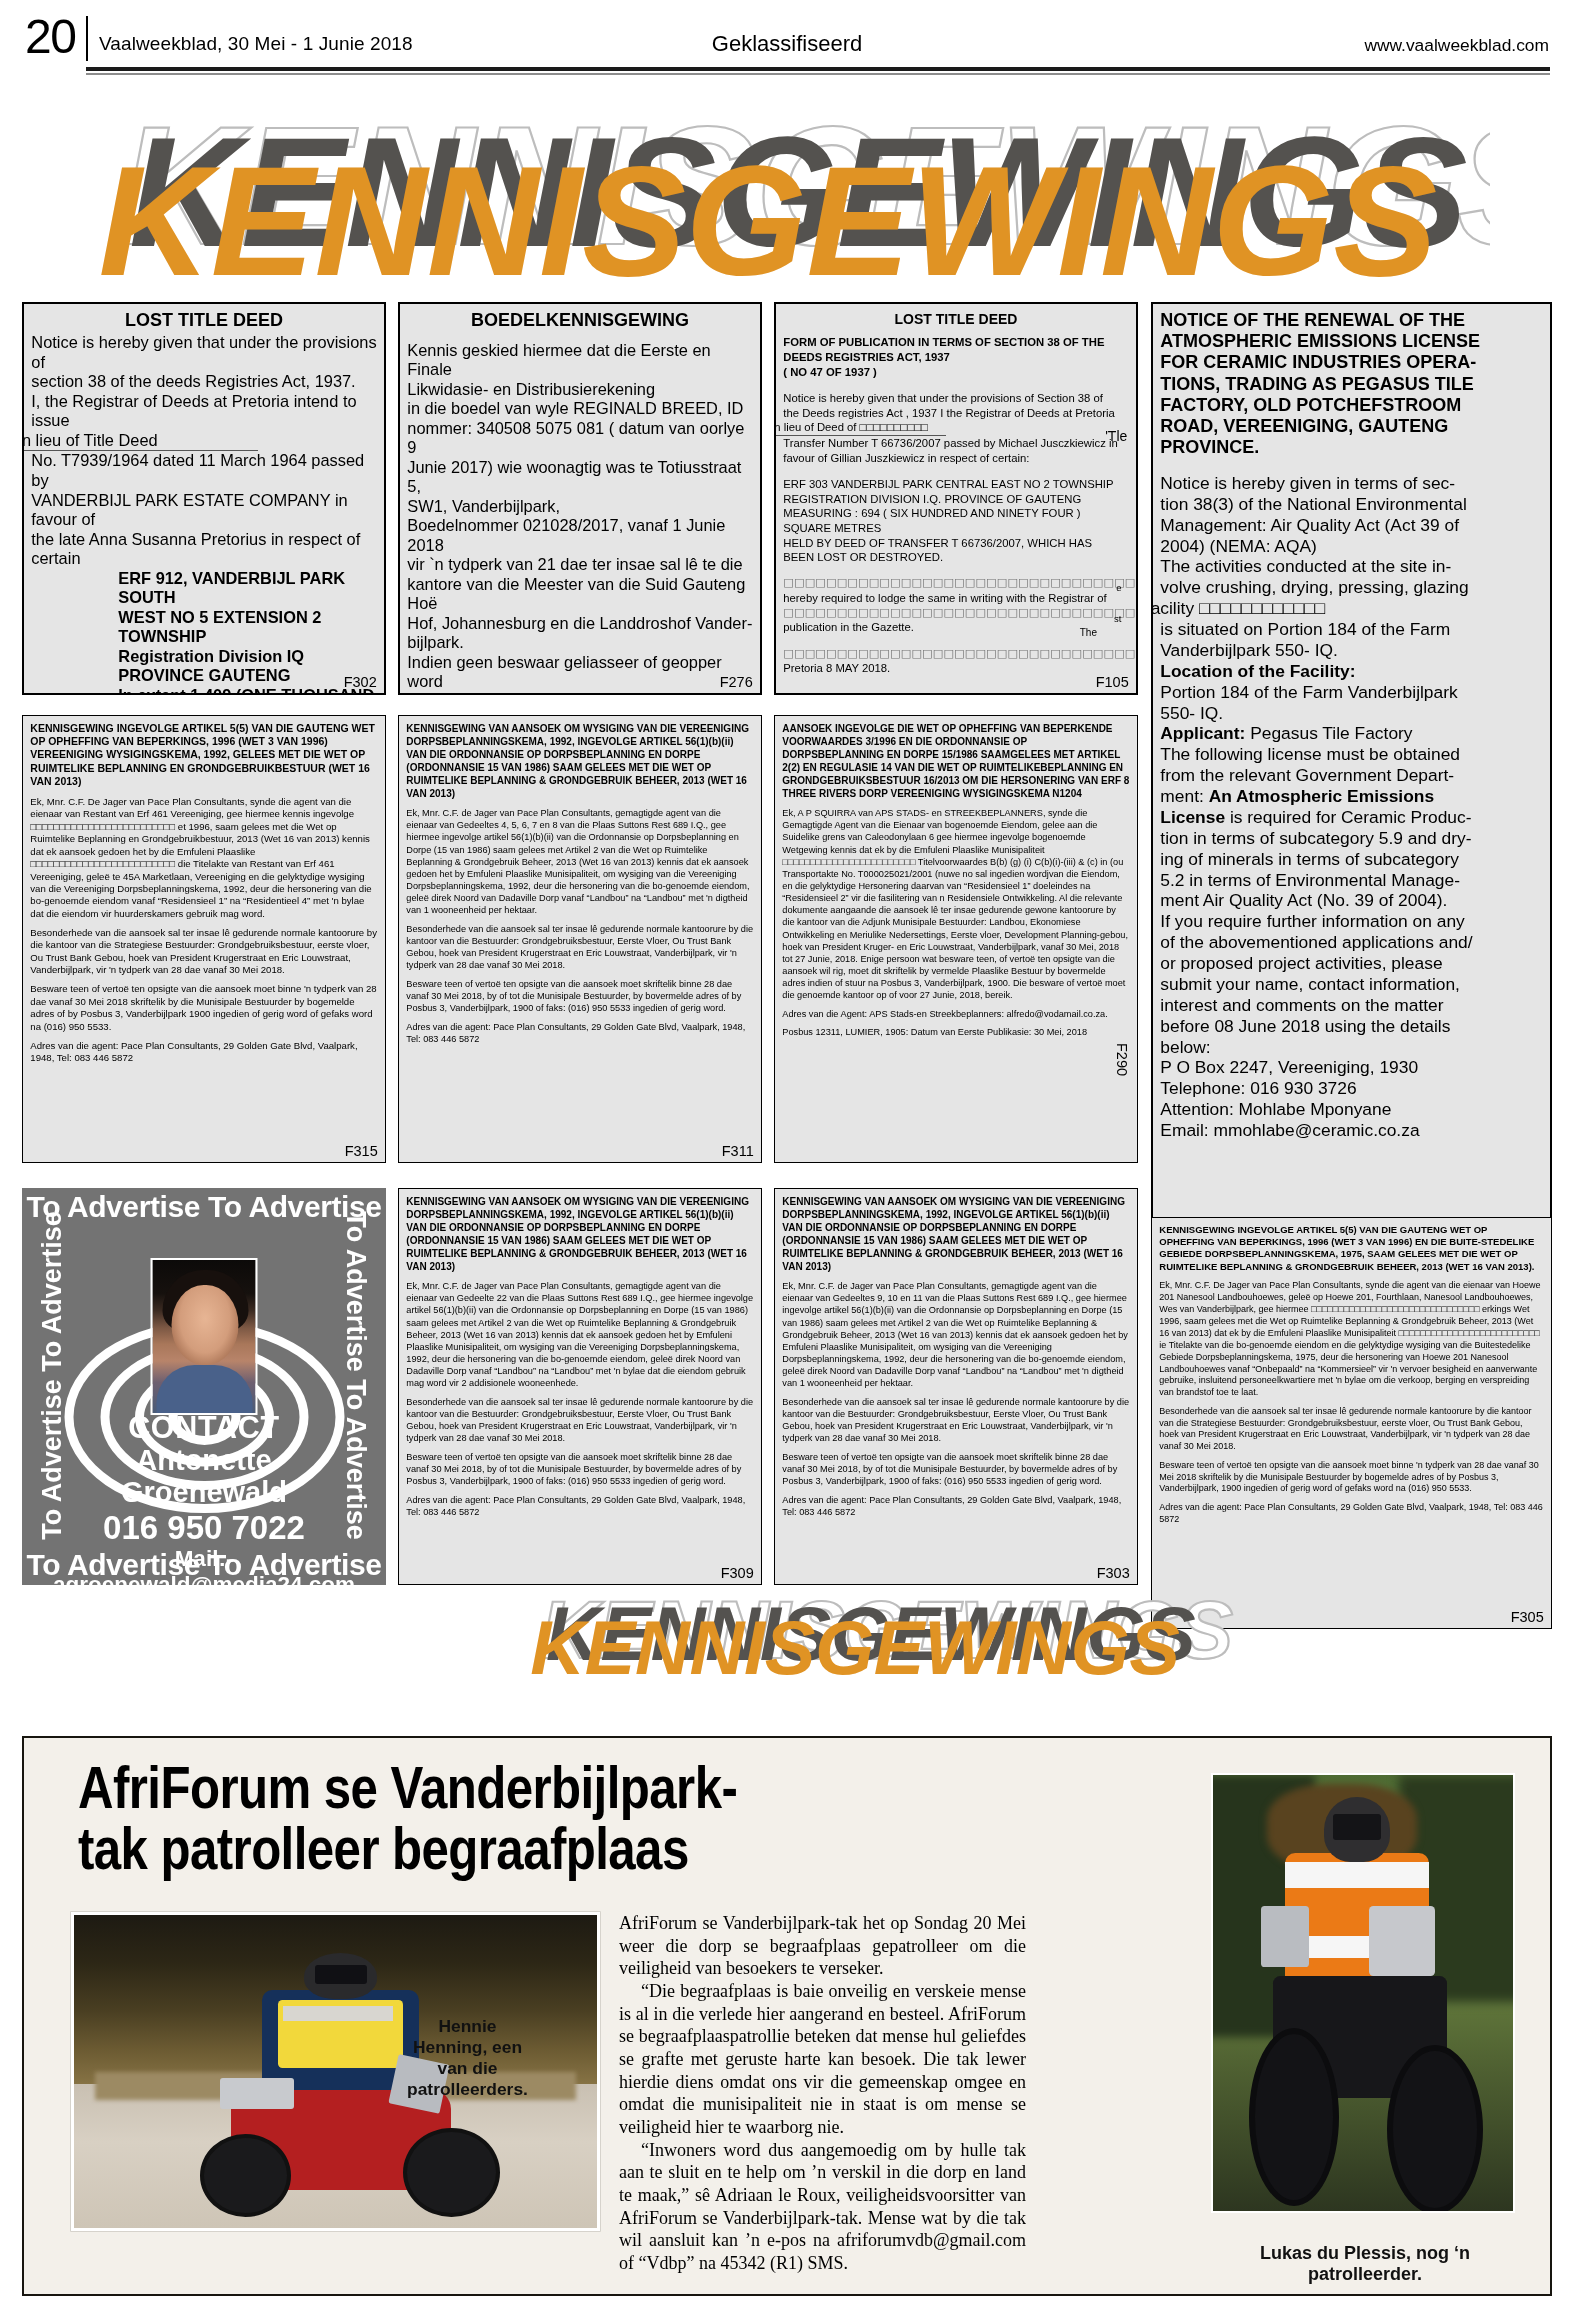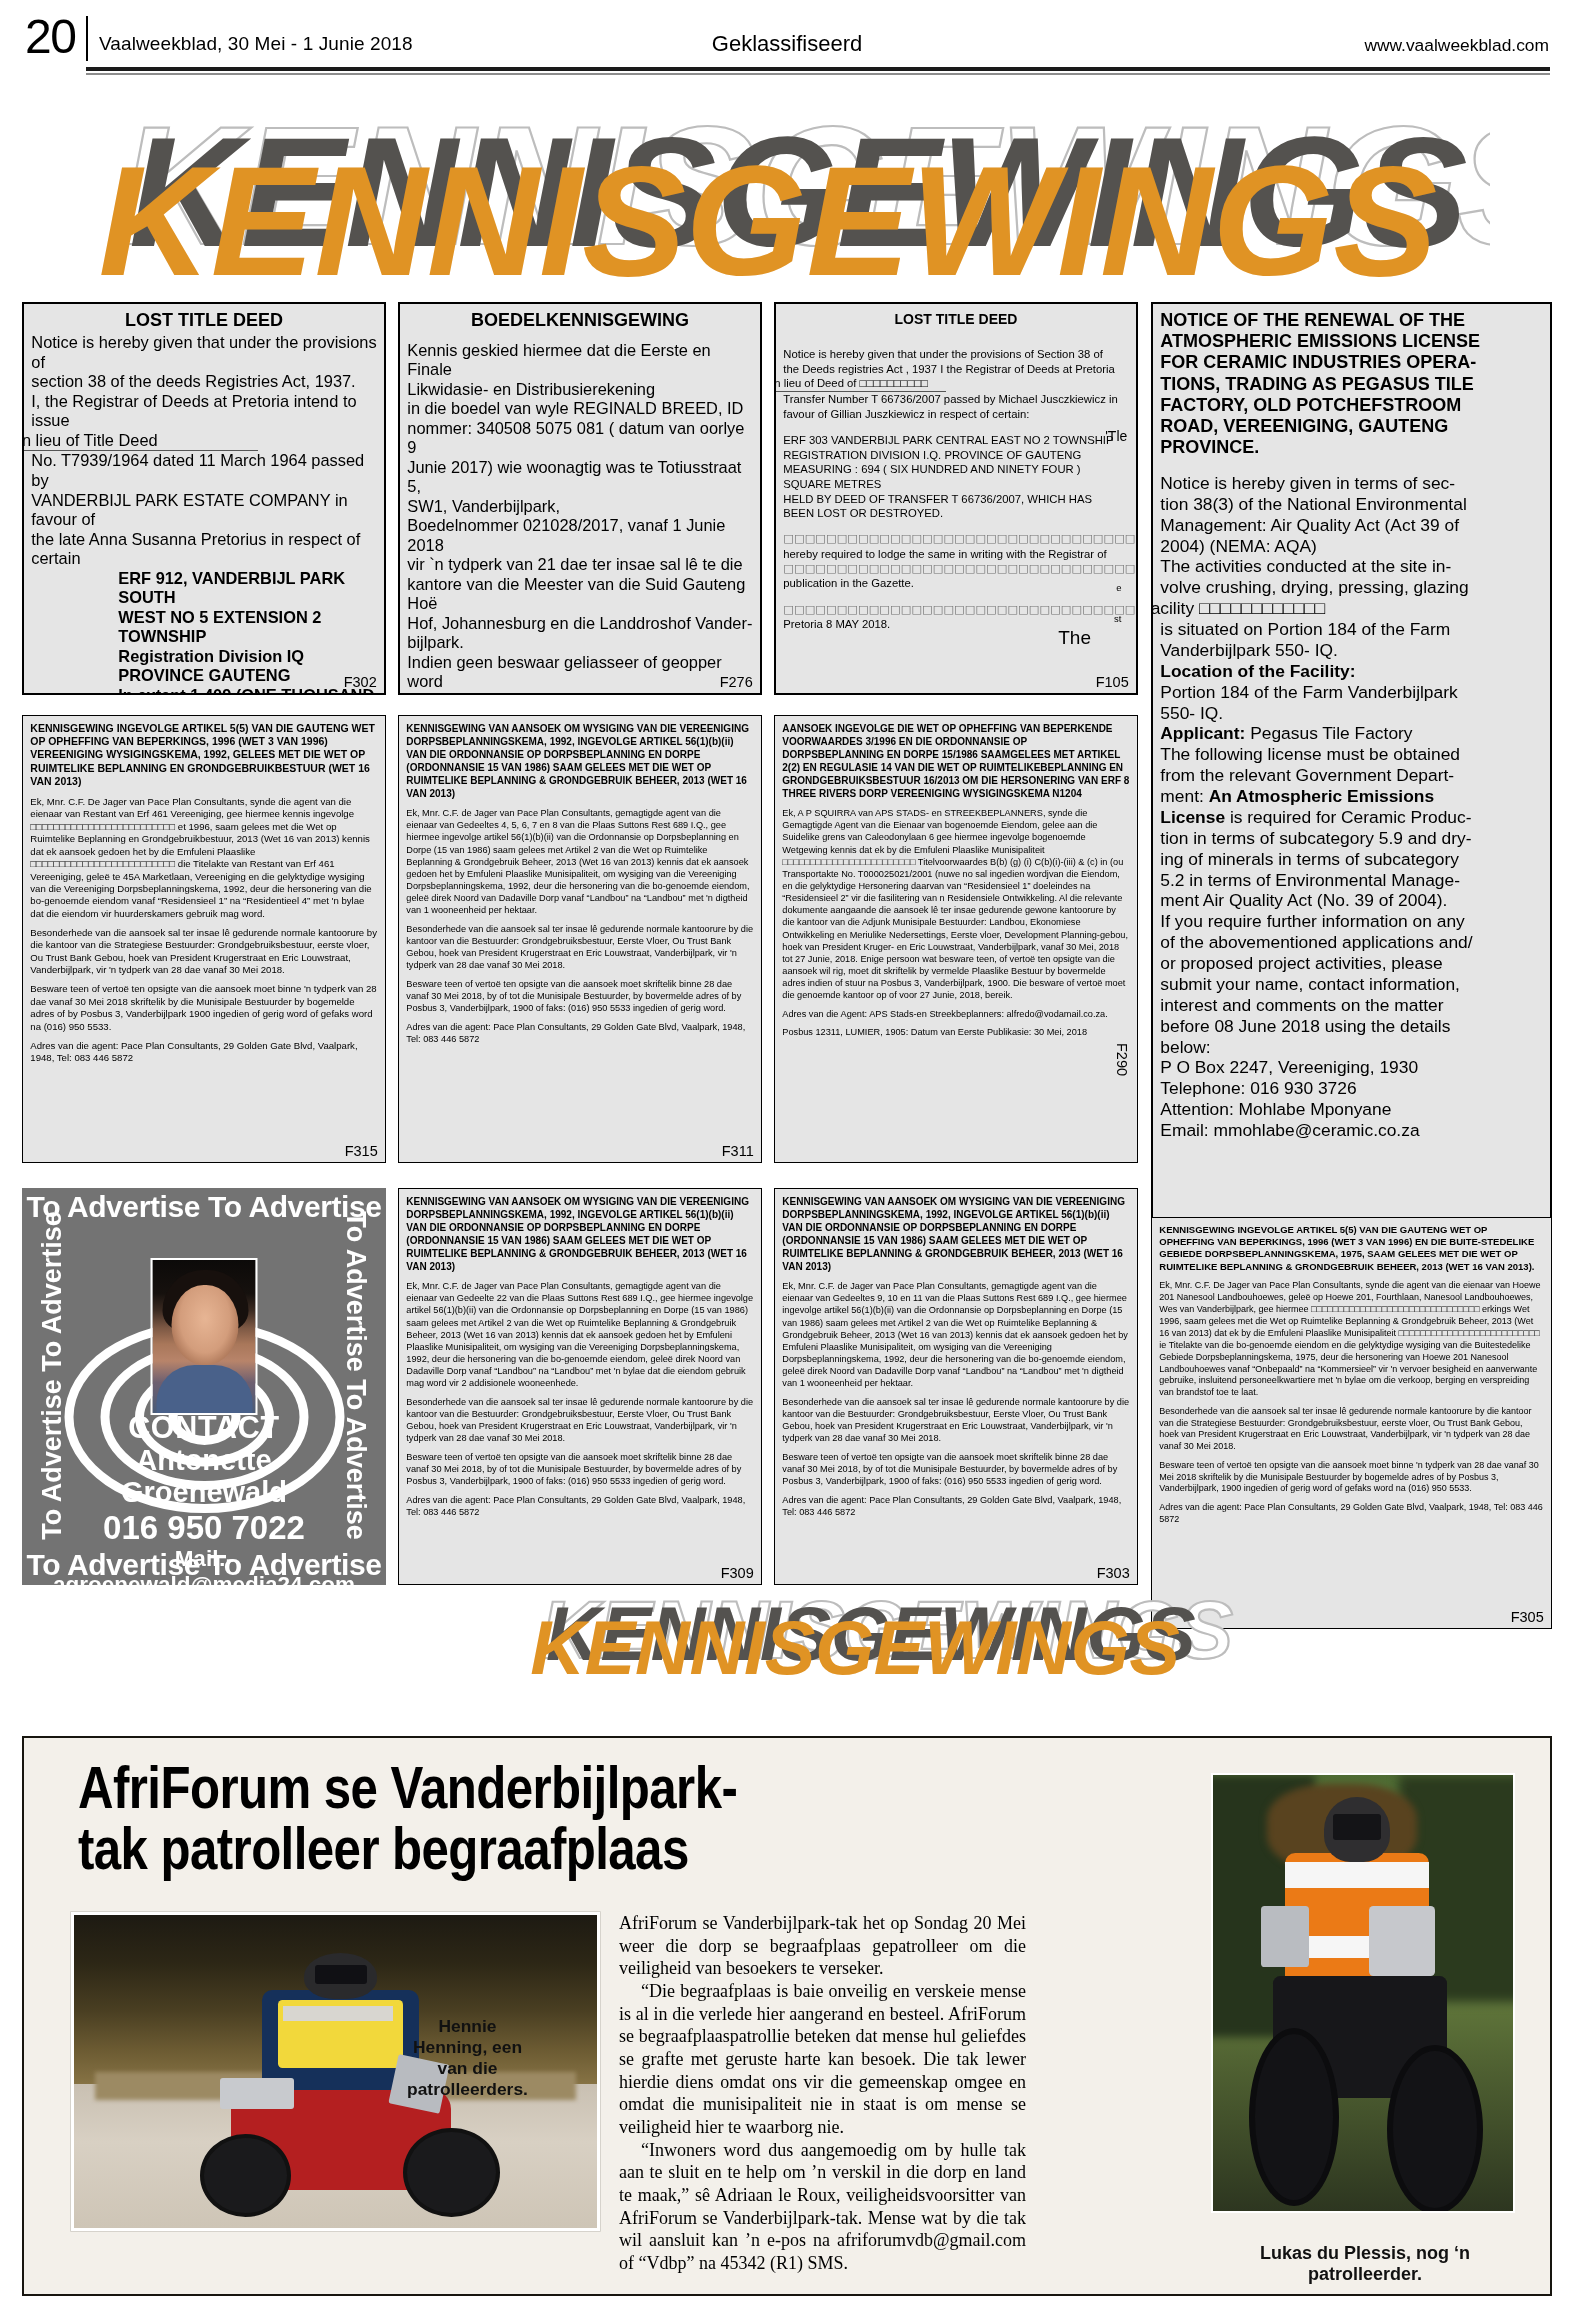--- a/index.html
+++ b/index.html
@@ -169,20 +169,25 @@
 
       </div>
 
     </div>
     <span class="ref">F276</span>
   </div>
 
   <div class="box" style="left:774px;top:302px;width:364px;height:393px;">
     <div class="box-inner" style="font-size:11.3px;line-height:1.30;">
       <span class="ttl" style="font-size:14px;display:block;margin-bottom:7.3px;">LOST TITLE DEED</span>
+      <div style="font-weight:700;">
+        <div>FORM OF PUBLICATION IN TERMS OF SECTION 38 OF THE</div>
+        <div>DEEDS REGISTRIES ACT, 1937</div>
+        <div>( NO 47 OF 1937 )</div>
+      </div>
       <div style="height:11.6px"></div>
       <div>
         <div>Notice is hereby given that under the provisions of Section 38 of</div>
         <div>the Deeds registries Act , 1937 I the Registrar of Deeds at Pretoria</div>
         <div style="position:relative;left:-11.6px;width:174px;border-bottom:0.7px solid #555;">in lieu of Deed of □□□□□□□□□□</div>
         <div>Transfer Number T 66736/2007 passed by Michael Jusczkiewicz in</div>
         <div>favour of Gillian Juszkiewicz in respect of certain:</div>
       </div>
       <div style="height:11.6px"></div>
       <div>
@@ -202,21 +207,21 @@
       </div>
       <div style="height:11.6px"></div>
       <div>
         <div class="tofu">□□□□□□□□□□□□□□□□□□□□□□□□□□□□□□□□□□</div>
         <div>Pretoria 8 MAY 2018.</div>
       </div>
     </div>
     <span style="position:absolute;right:8.7px;top:124px;font-size:14px;">'Tle</span>
     <span style="position:absolute;right:14.5px;top:278px;font-size:9.5px;">e</span>
     <span style="position:absolute;right:14.5px;top:309px;font-size:9.5px;">st</span>
-    <span style="position:absolute;right:45px;top:323px;font-size:19px;">The</span>
+    <span style="position:absolute;right:39px;top:323px;font-size:10px;">The</span>
     <span class="ref">F105</span>
   </div>
 
   <div class="box" style="left:1151px;top:302px;width:401px;height:1000px;">
     <div class="box-inner c4">
       <div class="hd">
         <div>NOTICE OF THE RENEWAL OF THE</div>
         <div>ATMOSPHERIC EMISSIONS LICENSE</div>
         <div>FOR CERAMIC INDUSTRIES OPERA-</div>
         <div>TIONS, TRADING AS PEGASUS TILE</div>

